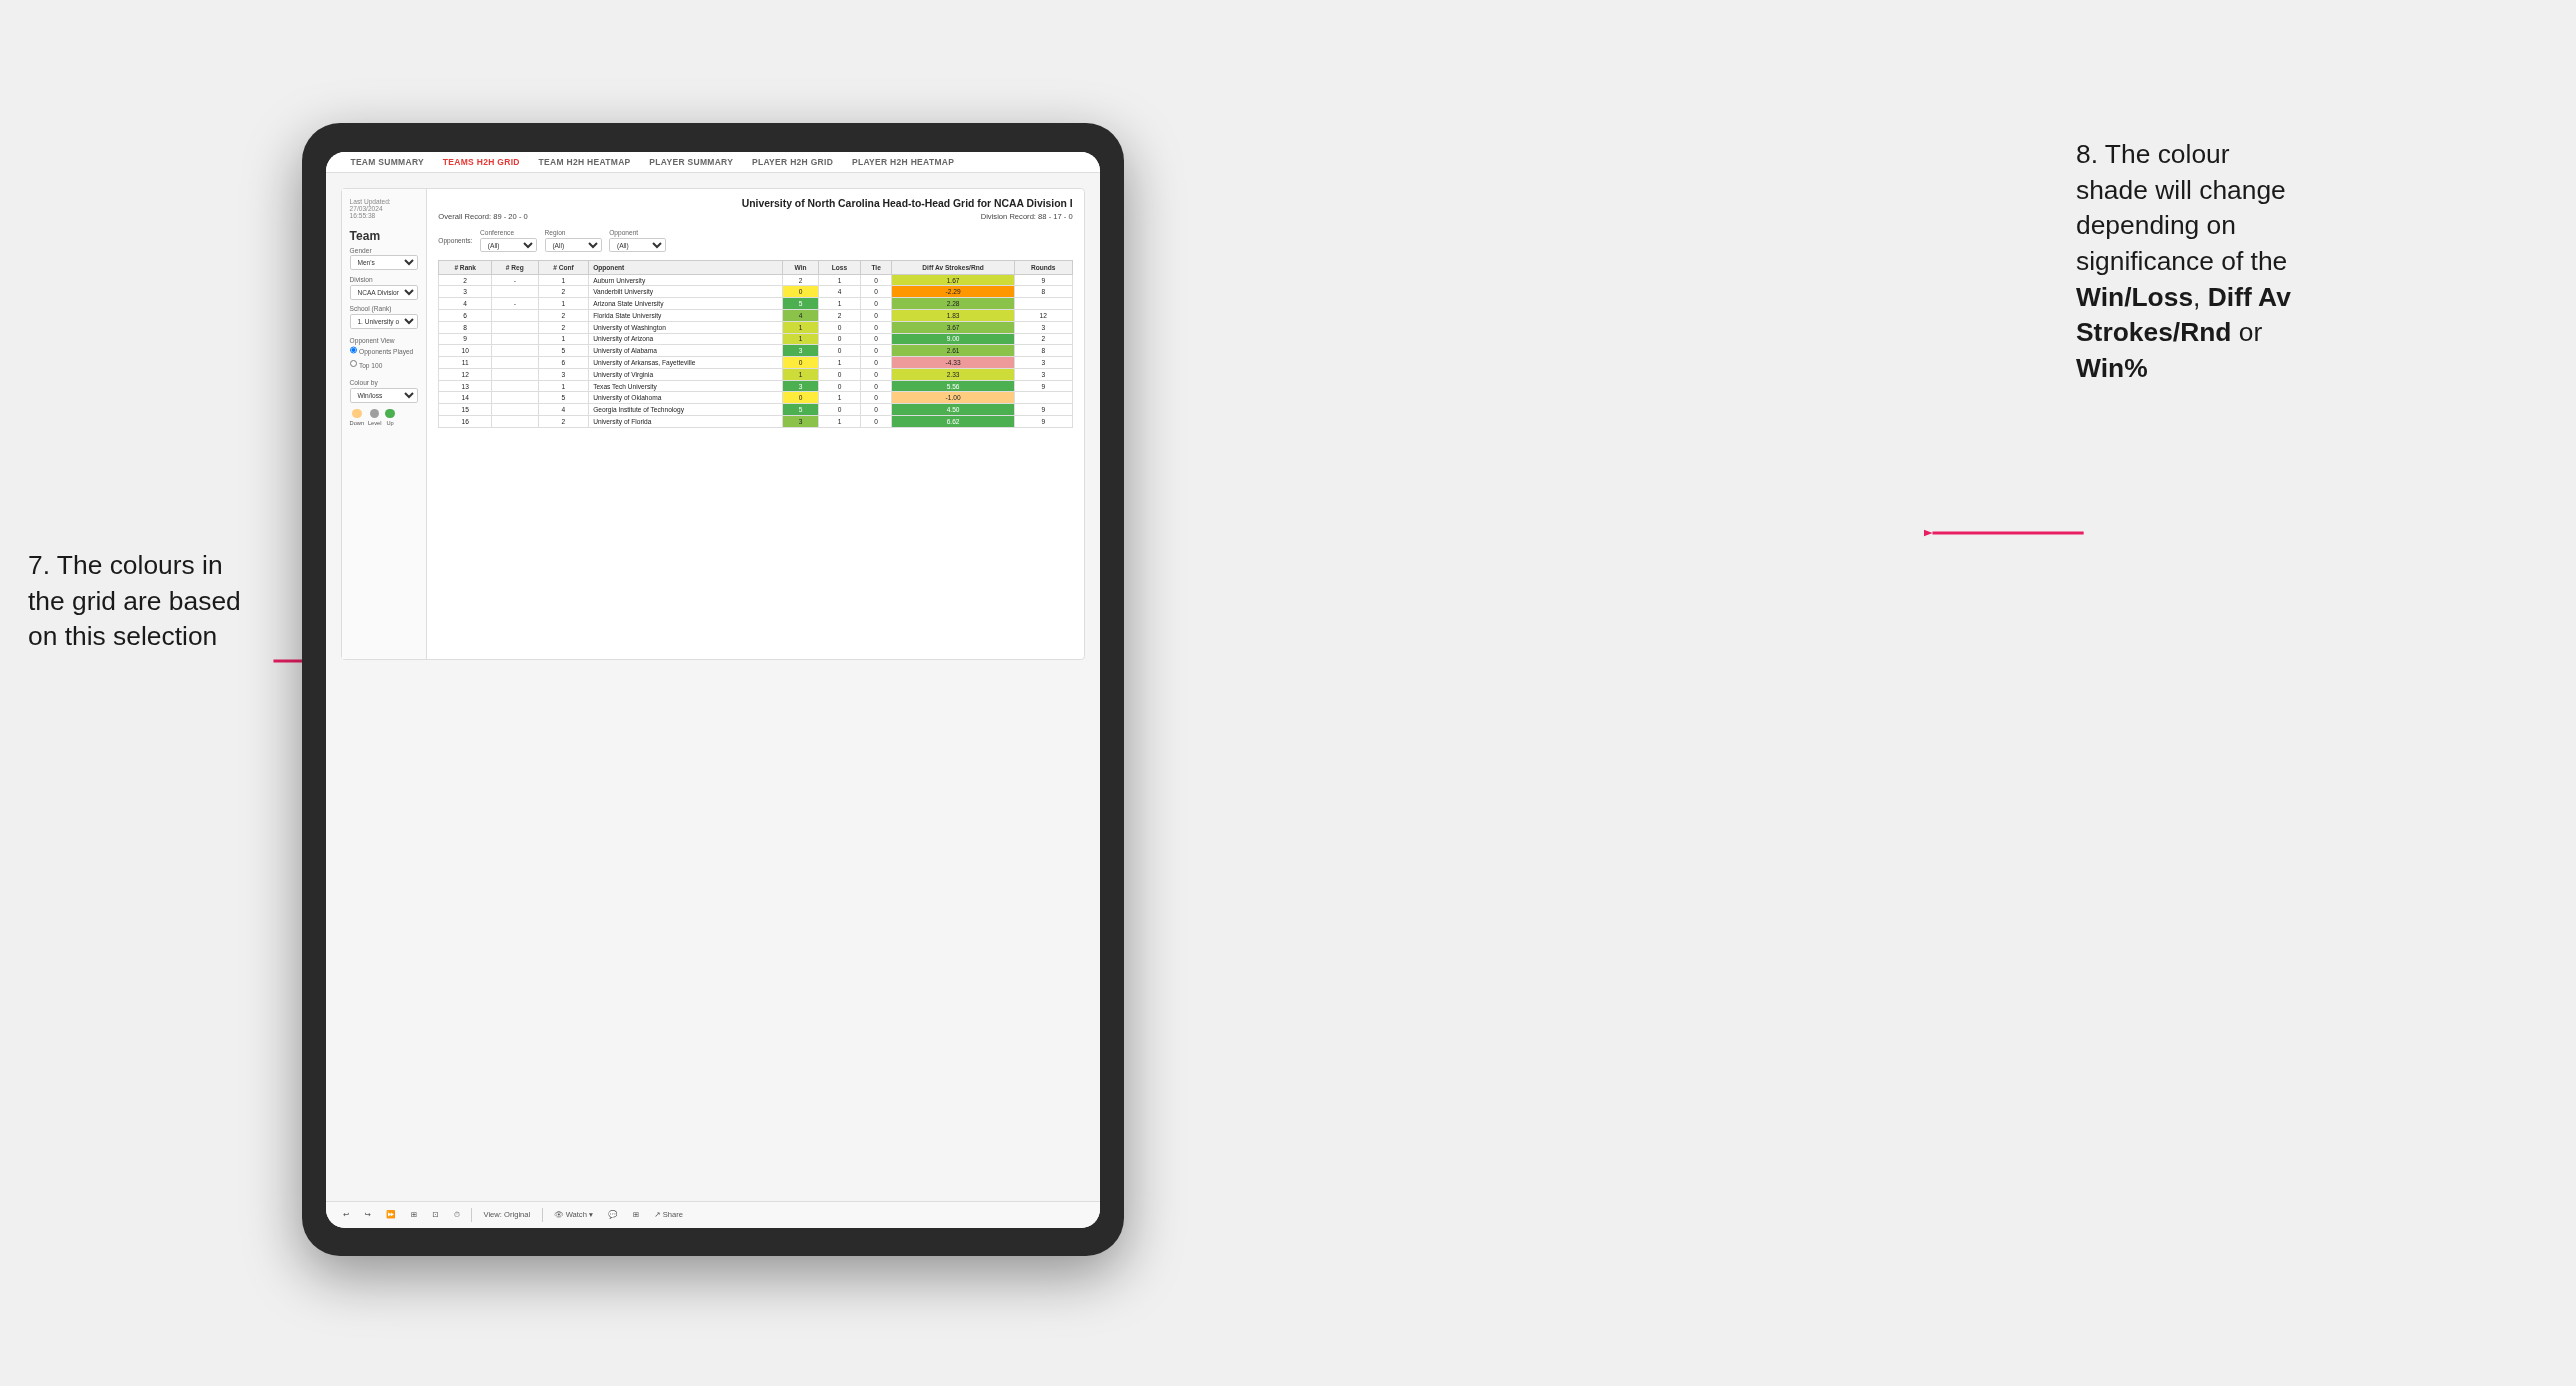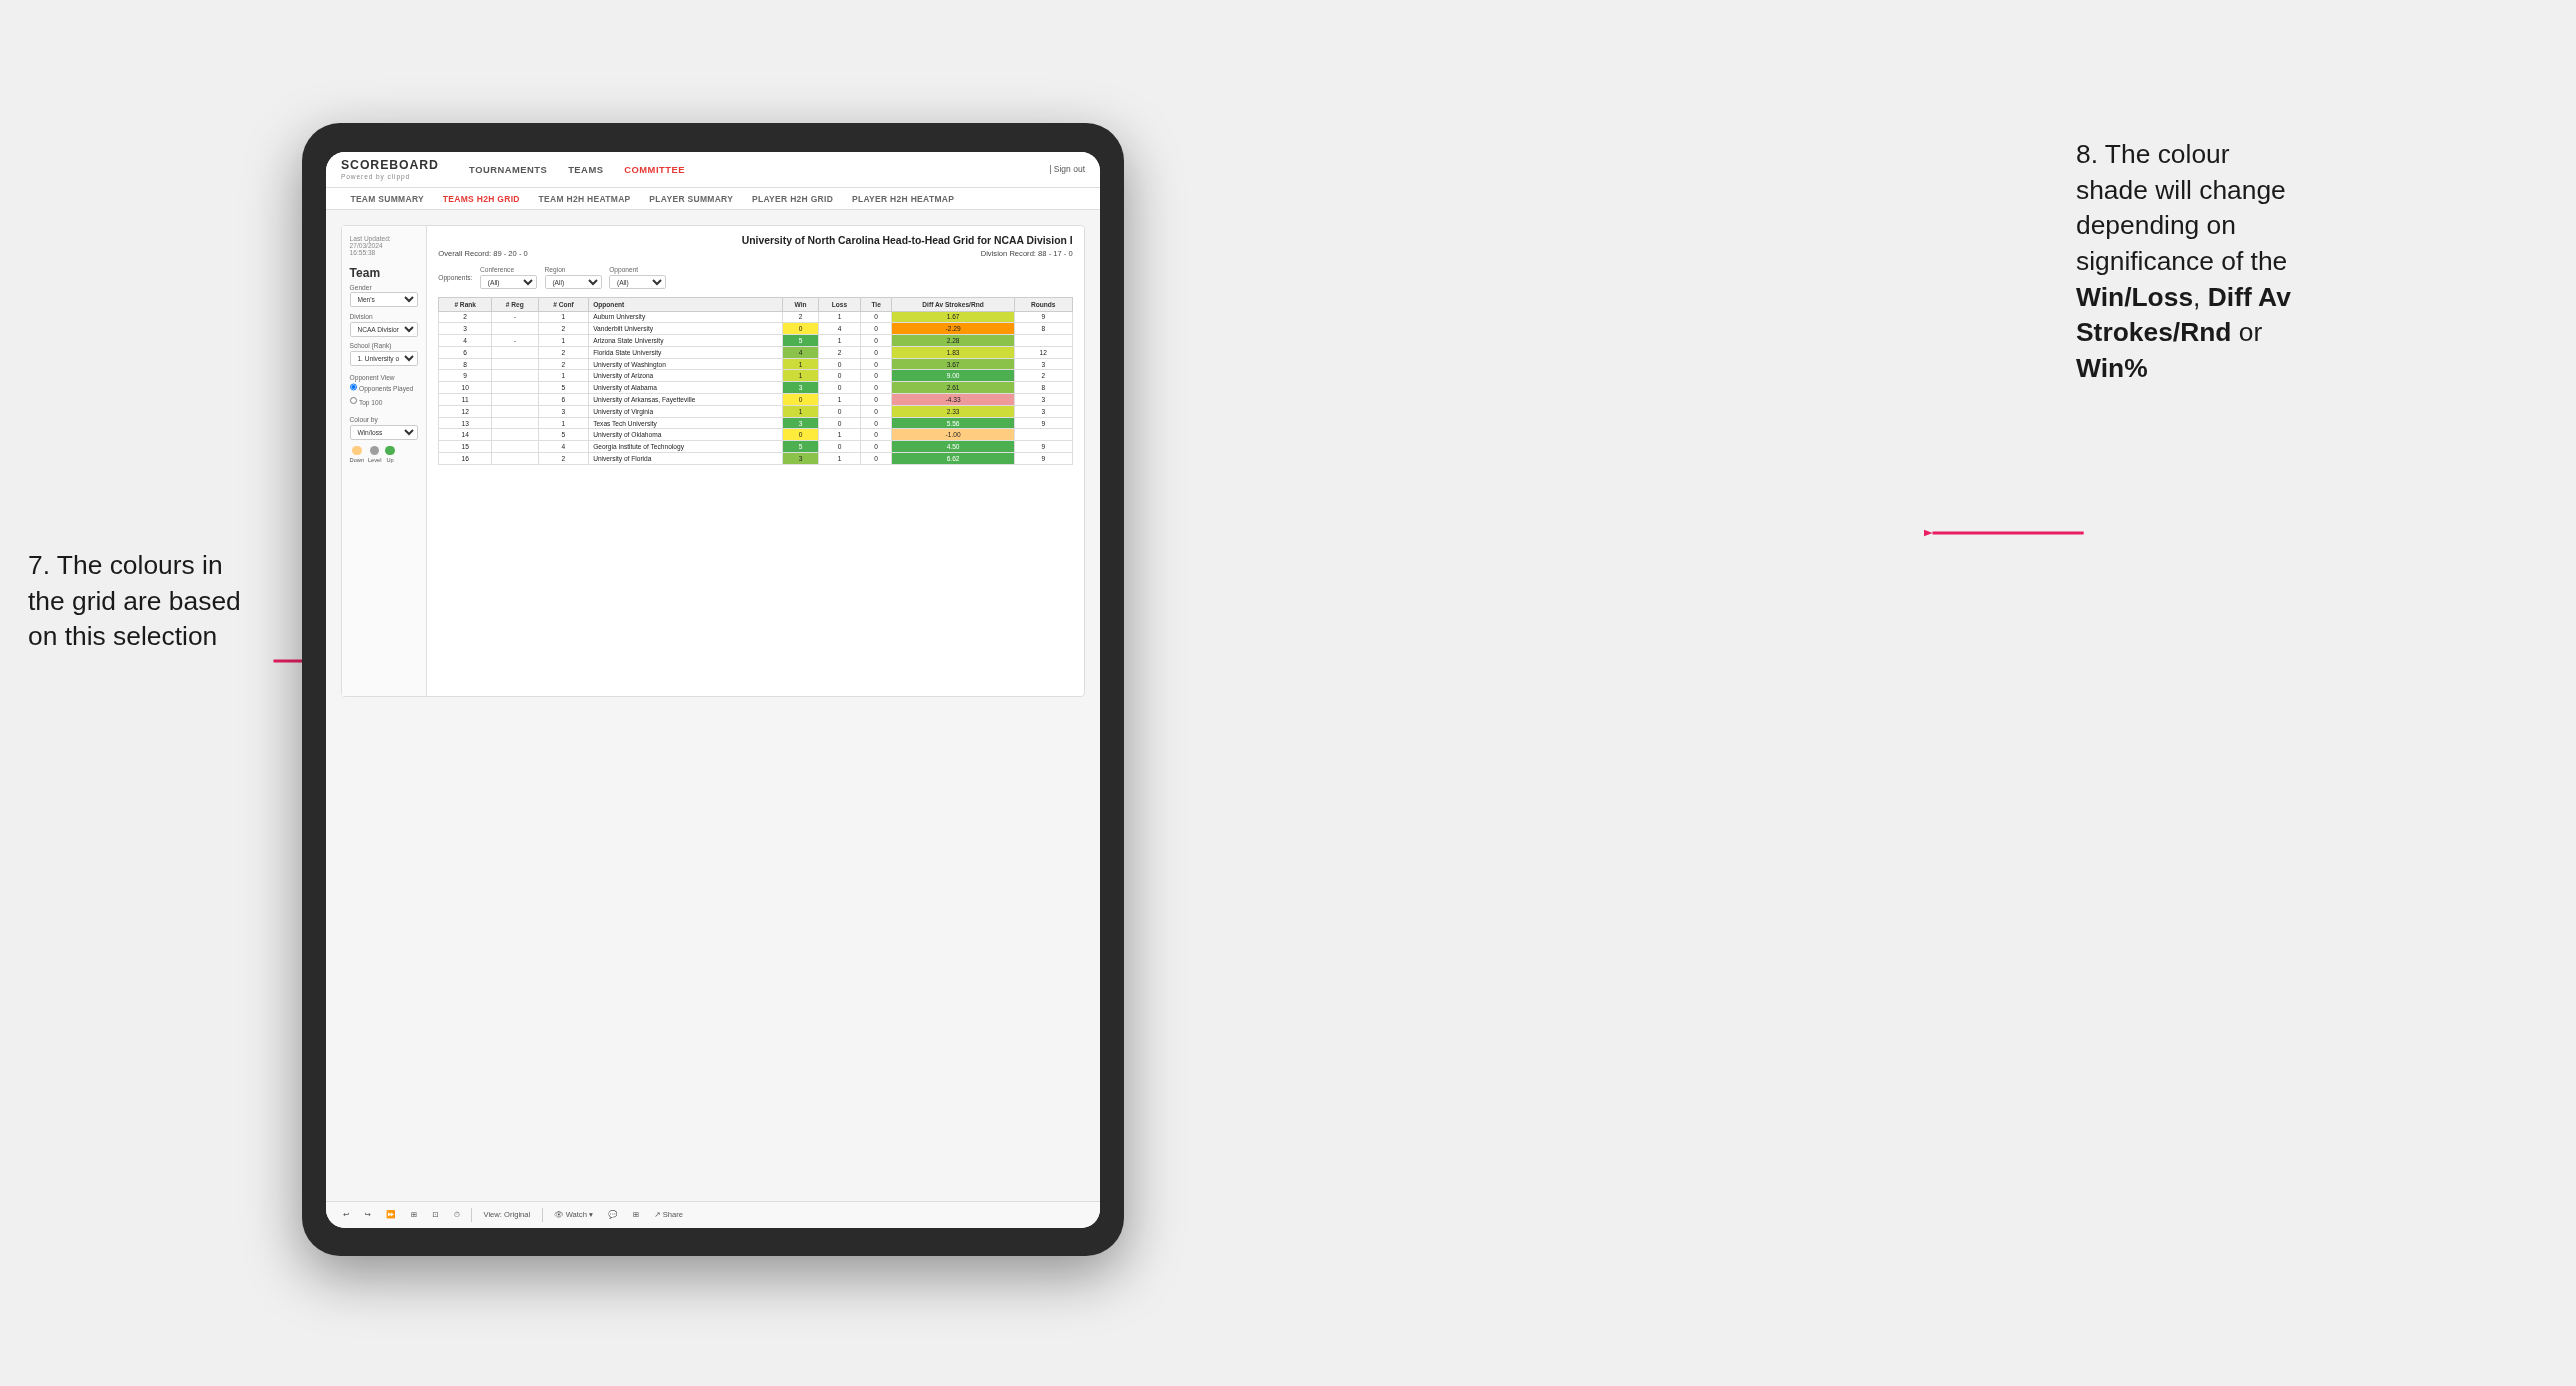--- a/index.html
+++ b/index.html
@@ -416,34 +416,20 @@
     <marker id="arrowhead-r" markerWidth="8" markerHeight="6" refX="0" refY="3" orient="auto">
       <polygon points="8 0, 0 3, 8 6" fill="#e91e63"></polygon>
     </marker>
   </defs>
   <line x1="170" y1="15" x2="8" y2="15" stroke="#e91e63" stroke-width="3" marker-end="url(#arrowhead-r)"></line>
 </svg>
 
 <div class="tablet">
   <div class="tablet-screen">
 
-    <div class="nav-bar">
-      <div class="logo">
-        <span>SCOREBOARD</span>
-        <span class="logo-sub">Powered by clippd</span>
-      </div>
-      <div class="nav-links">
-        <span class="nav-link">TOURNAMENTS</span>
-        <span class="nav-link">TEAMS</span>
-        <span class="nav-link active">COMMITTEE</span>
-      </div>
-      <div class="sign-out">
-        | <span>Sign out</span>
-      </div>
-    </div>
 
     <div class="sub-nav">
       <span class="sub-nav-item">TEAM SUMMARY</span>
       <span class="sub-nav-item active">TEAMS H2H GRID</span>
       <span class="sub-nav-item">TEAM H2H HEATMAP</span>
       <span class="sub-nav-item">PLAYER SUMMARY</span>
       <span class="sub-nav-item">PLAYER H2H GRID</span>
       <span class="sub-nav-item">PLAYER H2H HEATMAP</span>
     </div>
 

